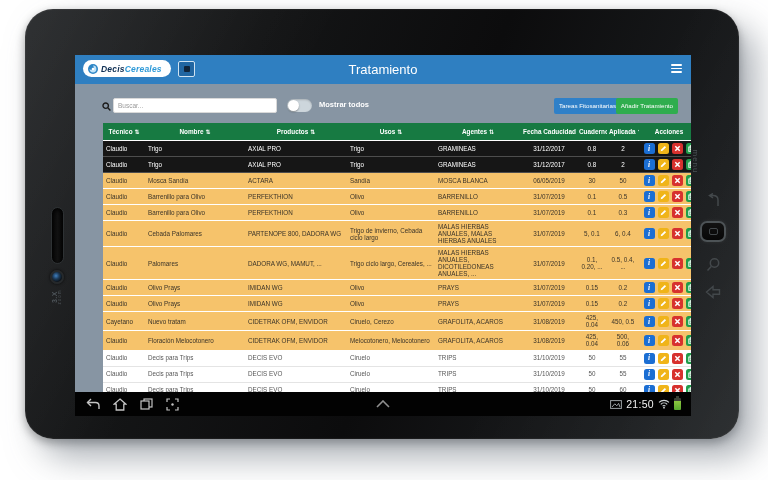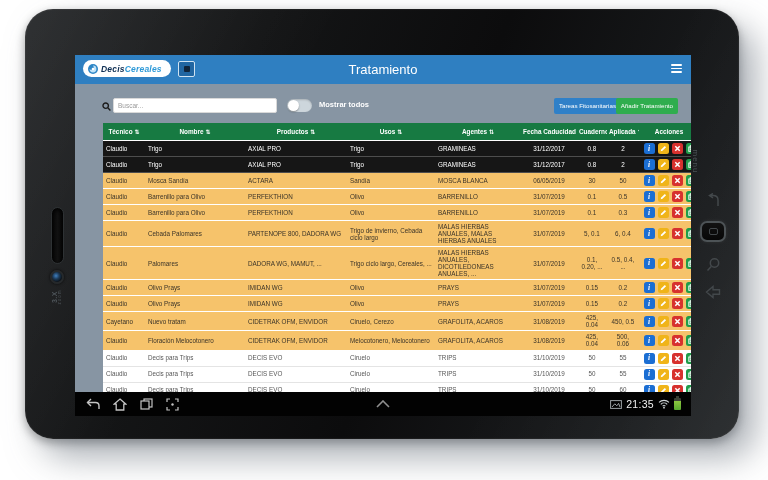--- a/index.html
+++ b/index.html
@@ -751,21 +751,21 @@
           <svg width="14" height="8" viewBox="0 0 14 8" fill="none" stroke="currentColor" stroke-width="1.6">
             <path d="M1 7 L7 1 L13 7"></path>
           </svg>
         </button>
       </div>
       <div class="nav-right">
         <svg width="12" height="9" viewBox="0 0 12 9" fill="none" stroke="#9aa0a3" stroke-width="1">
           <rect x="0.6" y="0.6" width="10.8" height="7.8"></rect>
             <path d="M2 7 L4.8 3.8 L6.8 5.8 L8.6 3.4 L10 7"></path>
         </svg>
-        <span class="nav-time">21:35</span>
+        <span class="nav-time">21:50</span>
         <svg width="12" height="10" viewBox="0 0 12 10" fill="none" stroke="#ced4d7" stroke-width="1.1">
           <path d="M1 3.4 A7.2 7.2 0 0 1 11 3.4"></path>
             <path d="M2.8 5.3 A4.6 4.6 0 0 1 9.2 5.3"></path>
             <path d="M4.6 7.1 A2.2 2.2 0 0 1 7.4 7.1"></path>
           <circle cx="6" cy="8.7" r="0.9" fill="#ced4d7" stroke="none"></circle>
         </svg>
         <span class="battery"></span>
       </div>
     </nav>
 

